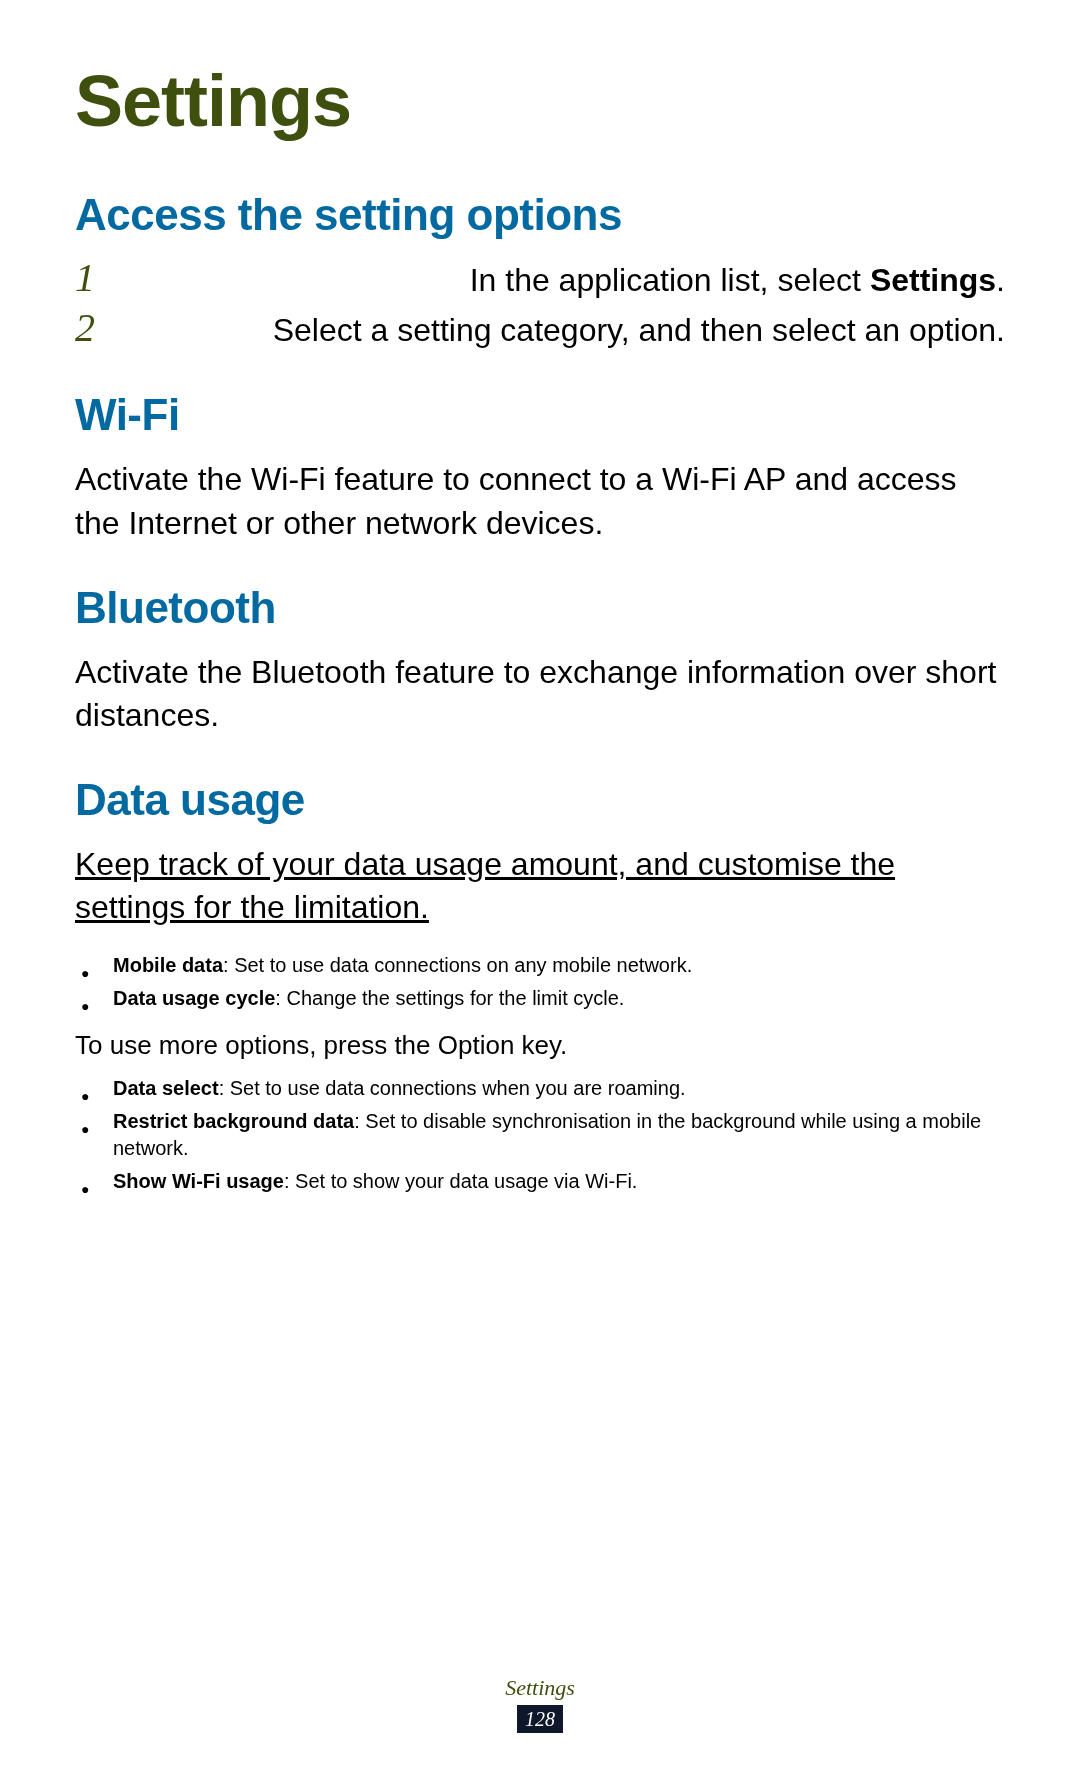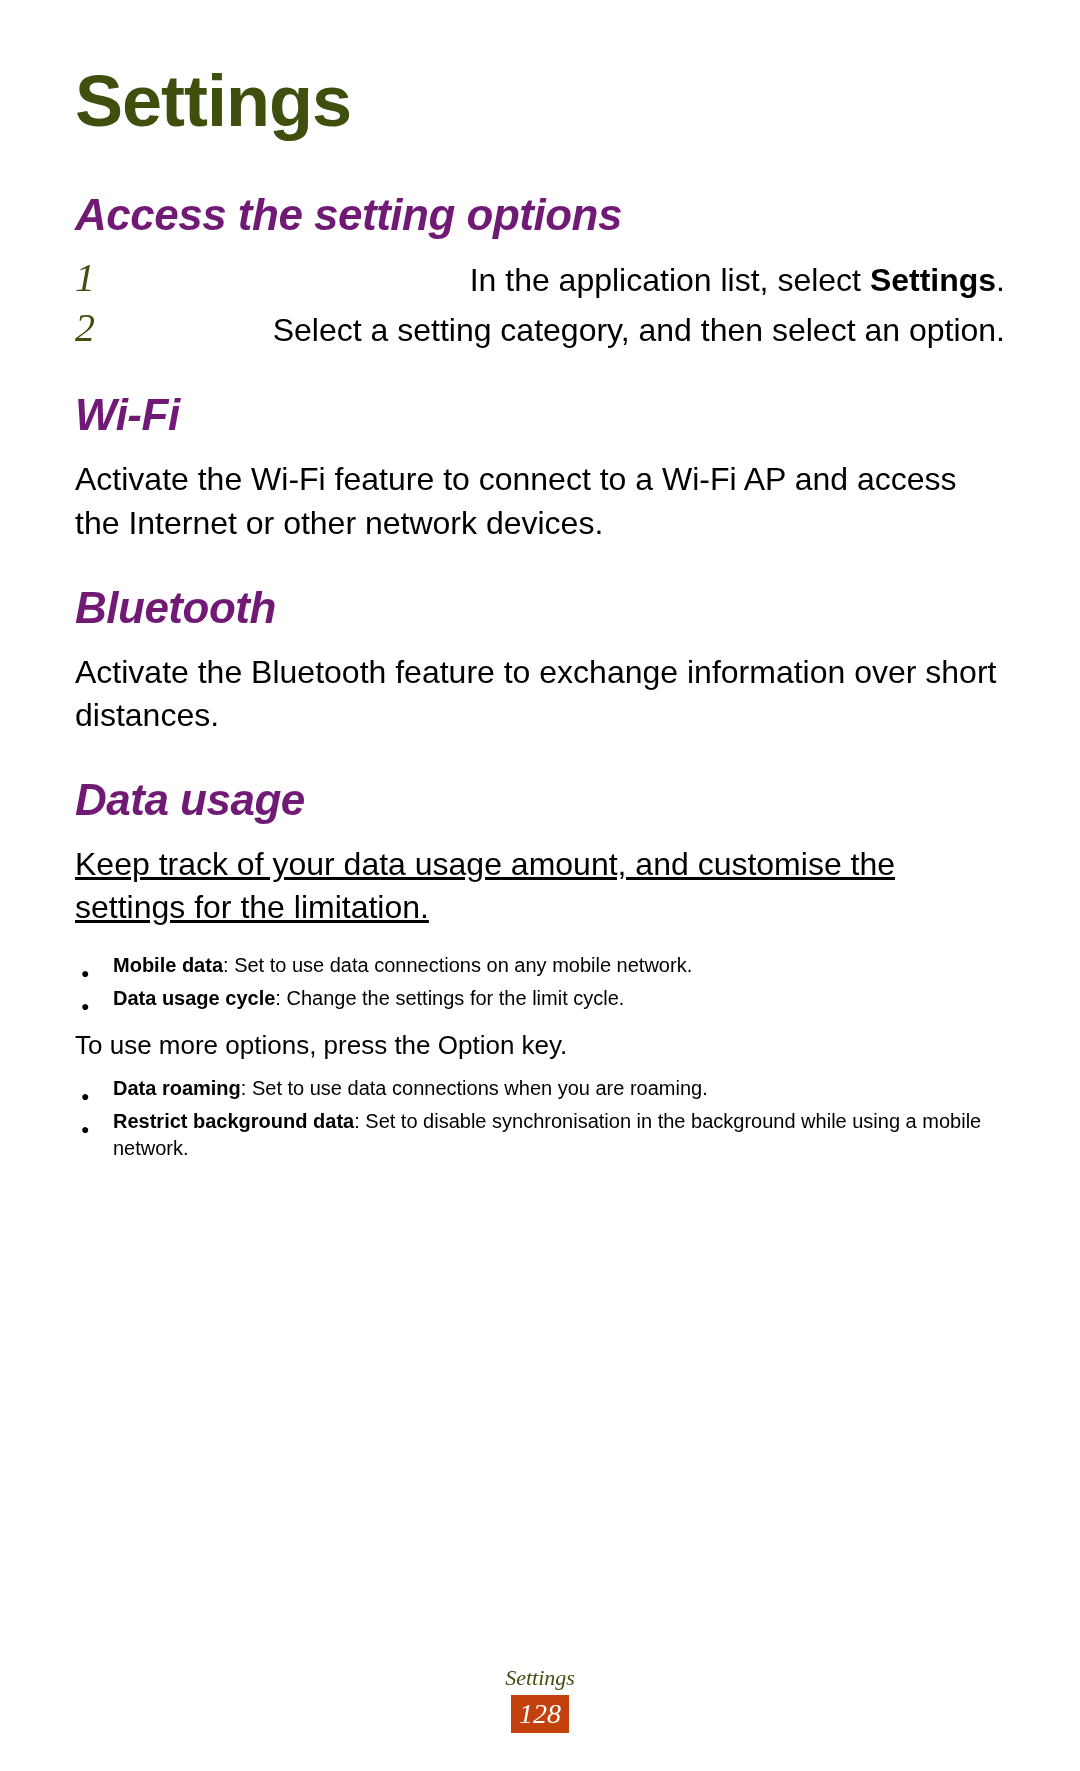--- a/index.html
+++ b/index.html
@@ -19,25 +19,24 @@
     .page-title {
       font-size: 72px;
       font-weight: 700;
       color: #3e4f0e;
       margin-bottom: 48px;
       letter-spacing: -1px;
     }
     .section-heading {
       font-size: 44px;
       font-weight: 700;
-      color: #701a75;
+      color: #0369a1;
       margin-bottom: 18px;
       margin-top: 38px;
       letter-spacing: -0.5px;
-      font-style: italic;
     }
     .section-heading.first {
       margin-top: 0;
     }
     .steps {
       margin-bottom: 0;
     }
     .step {
       display: flex;
       align-items: baseline;
@@ -105,25 +104,25 @@
     }
     .footer-label {
       font-size: 22px;
       font-style: italic;
       color: #3e4f0e;
       font-family: Georgia, serif;
       margin-bottom: 4px;
     }
     .page-num {
       display: inline-block;
-      background: #c2410c;
+      background: #0f172a;
       color: #fff;
       font-style: italic;
       font-family: Georgia, serif;
-      font-size: 28px;
+      font-size: 20px;
       padding: 2px 8px;
       line-height: 1.2;
     }
   </style>
 </head>
 <body>
 
 <h1 class="page-title">Settings</h1>
 
 <h2 class="section-heading first">Access the setting options</h2>
@@ -147,20 +146,21 @@
 <p class="body-text">Activate the Bluetooth feature to exchange information over short distances.</p>
 
 <h2 class="section-heading">Data usage</h2>
 <p class="intro-text">Keep track of your data usage amount, and customise the settings for the limitation.</p>
 <ul class="bullets">
   <li><span class="bold">Mobile data</span><span>: Set to use data connections on any mobile network.</span></li>
   <li><span class="bold">Data usage cycle</span><span>: Change the settings for the limit cycle.</span></li>
 </ul>
 <p class="continue-text">To use more options, press the Option key.</p>
 <ul class="bullets">
-  <li><span class="bold">Data roaming</span><span>: Set to use data connections when you are roaming.</span></li>
+  <li><span class="bold">Data select</span><span>: Set to use data connections when you are roaming.</span></li>
   <li><span class="bold">Restrict background data</span><span>: Set to disable synchronisation in the background while using a mobile network.</span></li>
+  <li><span class="bold">Show Wi-Fi usage</span><span>: Set to show your data usage via Wi-Fi.</span></li>
 </ul>
 
 <div class="footer">
   <div class="footer-label">Settings</div>
   <div class="page-num">128</div>
 </div>
 
 </body></html>

